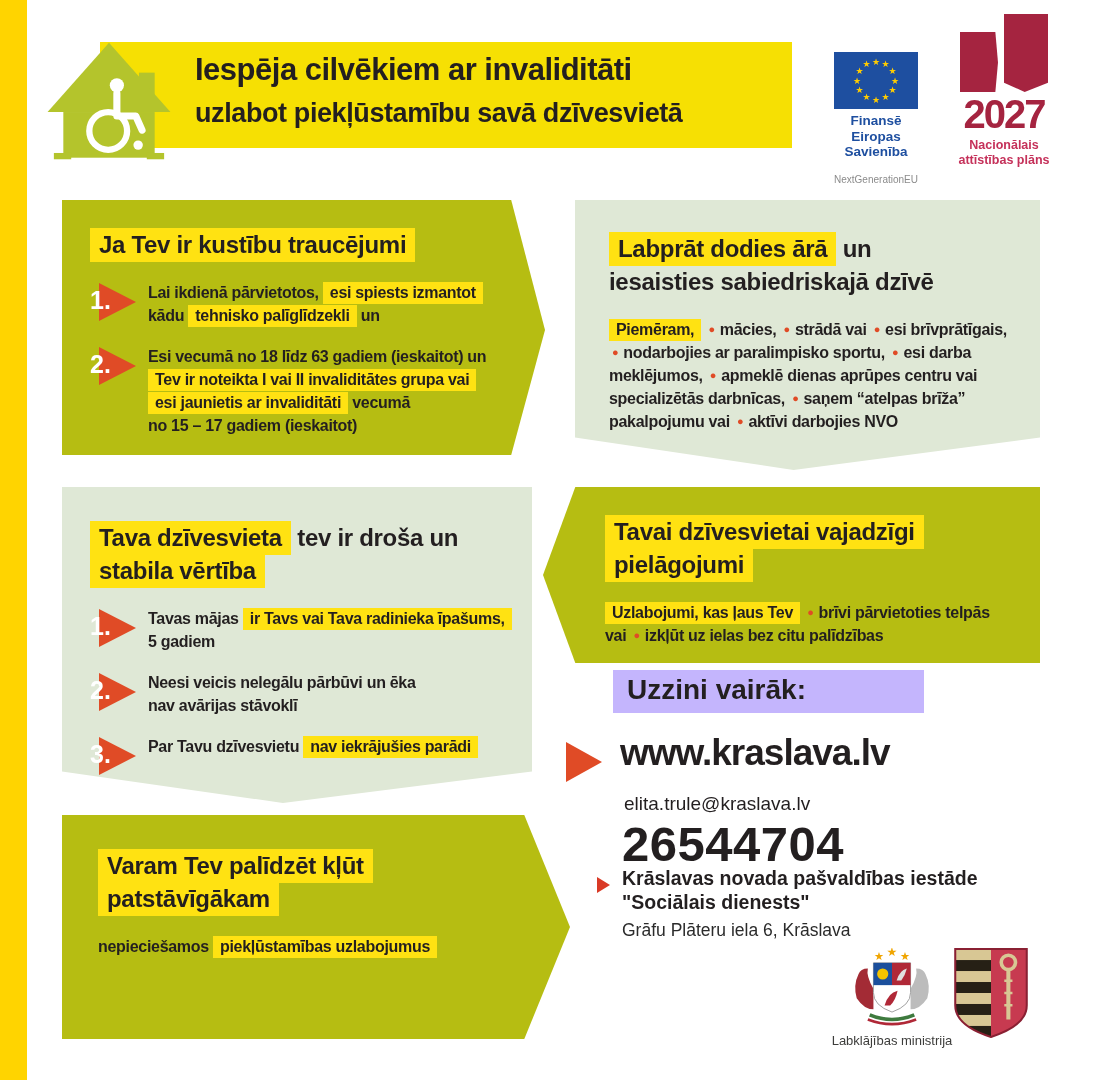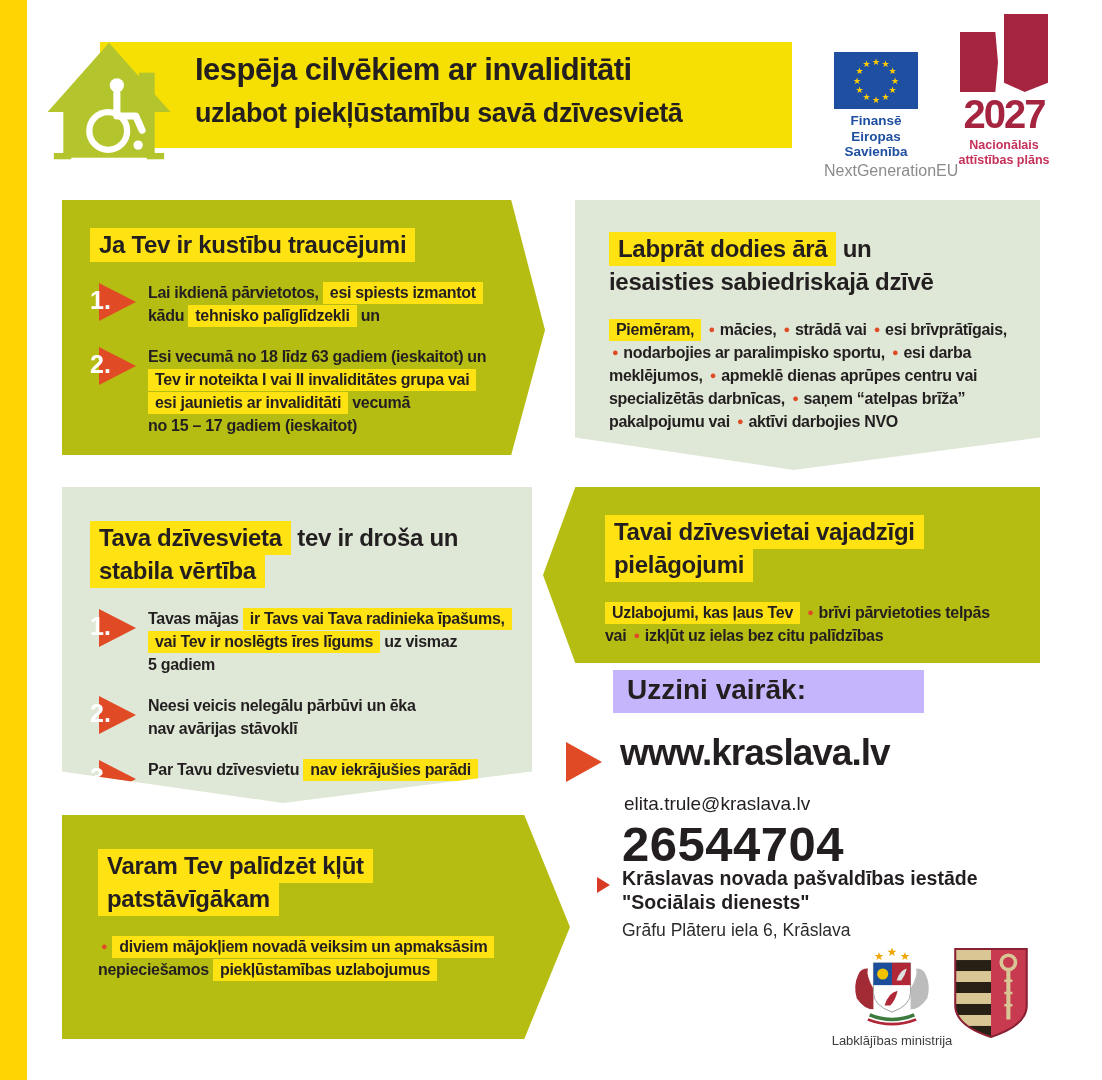--- a/index.html
+++ b/index.html
@@ -9,21 +9,21 @@
   .stripe.left{left:0;background:#ffd400;}
   .stripe.right{right:0;background:#a6d5e8;}
 
   
   .banner{position:absolute;left:100px;top:42px;width:692px;height:106px;background:#f6e003;}
   .banner .t1{position:absolute;left:95px;top:10px;font-size:31px;font-weight:bold;letter-spacing:-.5px;white-space:nowrap;}
   .banner .t2{position:absolute;left:95px;top:56px;font-size:27px;font-weight:bold;letter-spacing:-.4px;white-space:nowrap;}
   .house{position:absolute;left:46px;top:38px;width:126px;height:126px;}
   .eu{position:absolute;left:824px;top:52px;width:104px;text-align:center;line-height:1.15;}
   .eu .l1,.eu .l2{color:#1e4fa0;font-weight:bold;font-size:13.5px;}
-  .eu .l3{color:#8b8b8b;font-size:16px;margin-top:2px;}
+  .eu .l3{color:#8b8b8b;font-size:10px;margin-top:14px;}
   .nap{position:absolute;left:952px;top:44px;width:104px;text-align:center;color:#a52440;}
   .nap-bars{display:flex;justify-content:center;align-items:flex-end;gap:6px;height:48px;}
   .nap-bars i{display:block;background:#a52440;width:10px;}
   .nap-bars i.b1{height:32px;}
   .nap-bars i.b2{height:46px;}
   .nap .year{font-size:40px;font-weight:bold;letter-spacing:-2px;line-height:1.0;margin-top:2px;}
   .nap .cap{font-size:12.5px;font-weight:bold;color:#c5315a;line-height:1.2;margin-top:4px;}
 
   
   .block{position:absolute;box-sizing:border-box;}
@@ -174,21 +174,20 @@
     <div class="bh">
         <div class="line"><span class="hl">Tava dzīvesvieta</span><span> tev ir droša un</span></div>
         <div class="line"><span class="hl">stabila vērtība</span></div>
       </div>
     <div class="item">
       <div class="num">
           <span>1.</span>
         </div>
       <div class="rich">
           <div class="line"><span>Tavas mājas </span><span class="hl">ir Tavs vai Tava radinieka īpašums,</span></div>
-          <div class="line"><span class="hl">vai Tev ir noslēgts īres līgums</span><span> uz vismaz</span></div>
           <div class="line"><span>5 gadiem</span></div>
         </div>
     </div>
     <div class="item">
       <div class="num">
           <span>2.</span>
         </div>
       <div class="rich">
           <div class="line"><span>Neesi veicis nelegālu pārbūvi un ēka</span></div>
           <div class="line"><span>nav avārijas stāvoklī</span></div>
@@ -214,21 +213,20 @@
         <div class="line"><span>vai </span><span class="dot">●</span><span>izkļūt uz ielas bez citu palīdzības</span></div>
       </div>
   </section>
 
   <section class="block olive b5">
     <div class="bh">
         <div class="line"><span class="hl">Varam Tev palīdzēt kļūt</span></div>
         <div class="line"><span class="hl">patstāvīgākam</span></div>
       </div>
     <div class="rich">
-        <div class="line"><span class="dot">●</span><span class="hl">diviem mājokļiem novadā veiksim un apmaksāsim</span></div>
         <div class="line"><span>nepieciešamos </span><span class="hl">piekļūstamības uzlabojumus</span></div>
       </div>
   </section>
 
   <div class="more">Uzzini vairāk:</div>
   <div class="site-arrow"></div>
   <a class="site" href="#">www.kraslava.lv</a>
   <a class="email" href="#">elita.trule@kraslava.lv</a>
   <div class="phone">26544704</div>
   <div class="org-arrow"></div>

